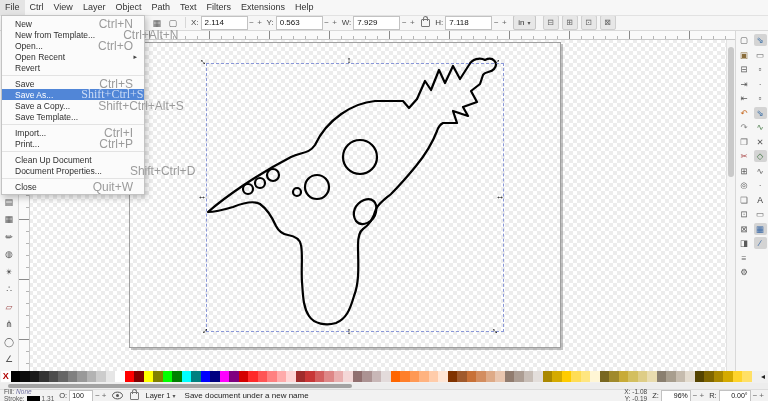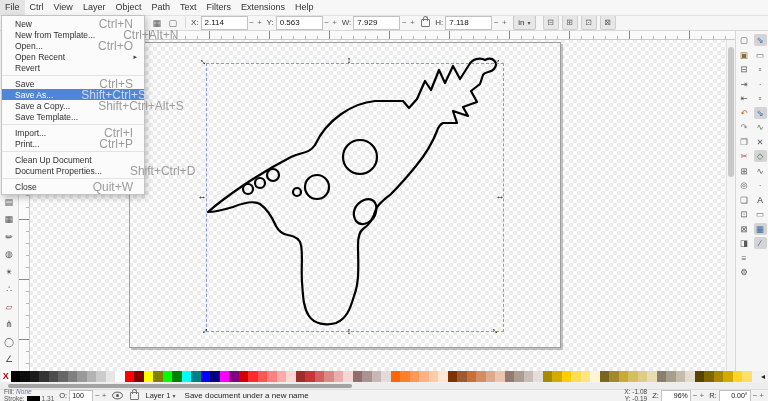--- a/index.html
+++ b/index.html
@@ -13,21 +13,21 @@
   .mi.open{background:#e4e4e4;}
 
   
   .filemenu{position:absolute;left:1px;top:15px;width:142px;background:#fbfbfb;border:1px solid #c3c3c3;
             box-shadow:2px 3px 6px rgba(0,0,0,.22);z-index:50;padding:2px 0;font-size:8.5px;color:#2e2e2e;}
   .fmi{display:flex;align-items:center;height:11px;padding:0 7px 0 13px;}
   .fmi .lab{flex:1;white-space:nowrap;}
   .fmi .sc{color:#9b9b9b;font-size:12px;white-space:nowrap;padding-left:28px;}
   .fmi .arr{color:#444;font-size:7px;margin-left:4px;}
   .fmi.active{background:#5186d7;color:#fff;}
-  .fmi.active .sc{color:#ccdcf5;}
+  .fmi.active .sc{color:#ccdcf5;font-family:Liberation Serif, serif;}
   .fmi.sep{border-bottom:1px solid #e3e3e3;padding-bottom:2px;margin-bottom:2px;}
 
   
   .toolopts{position:absolute;left:0;top:15px;width:768px;height:16px;background:#f6f6f6;border-bottom:1px solid #d9d9d9;
             display:flex;align-items:center;font-size:8px;color:#333;padding-left:134px;box-sizing:border-box;gap:3px;z-index:10;}
   .tico{width:14px;height:13px;display:flex;align-items:center;justify-content:center;color:#5a5a5a;font-size:9px;}
   .tsep{width:1px;height:11px;background:#d7d7d7;margin:0 2px;}
   .spin{display:inline-flex;align-items:center;}
   .spin .lbl{margin-right:2px;color:#444;}
   .spin .box{width:42px;height:12px;background:#fff;border:1px solid #c2c2c2;font-size:8px;line-height:12px;padding-left:3px;color:#111;overflow:hidden;}

